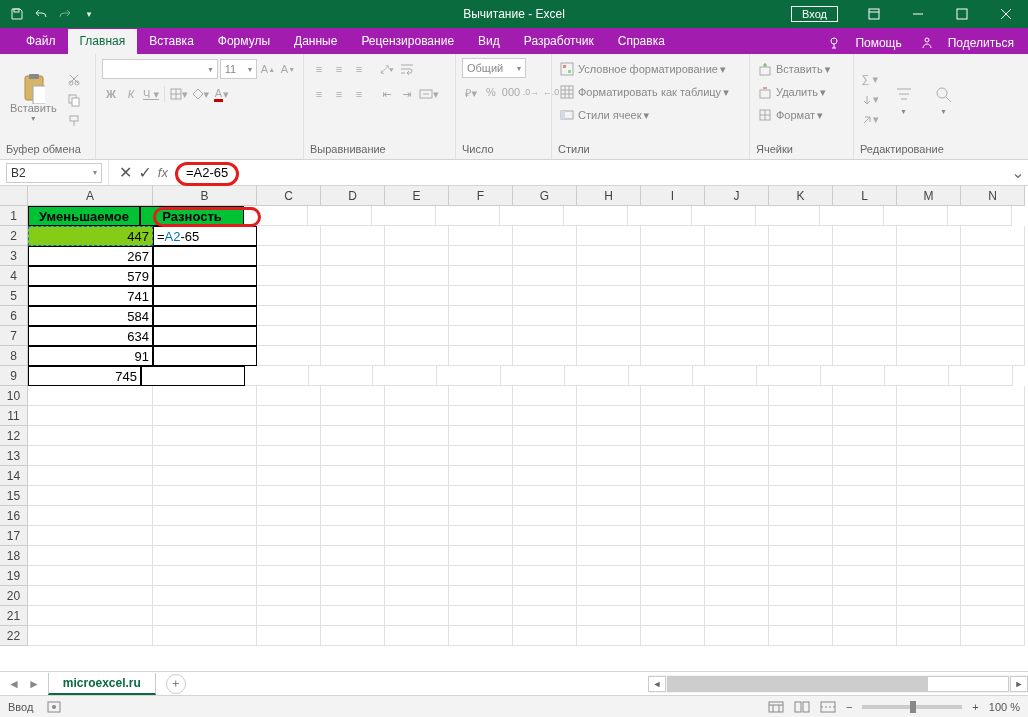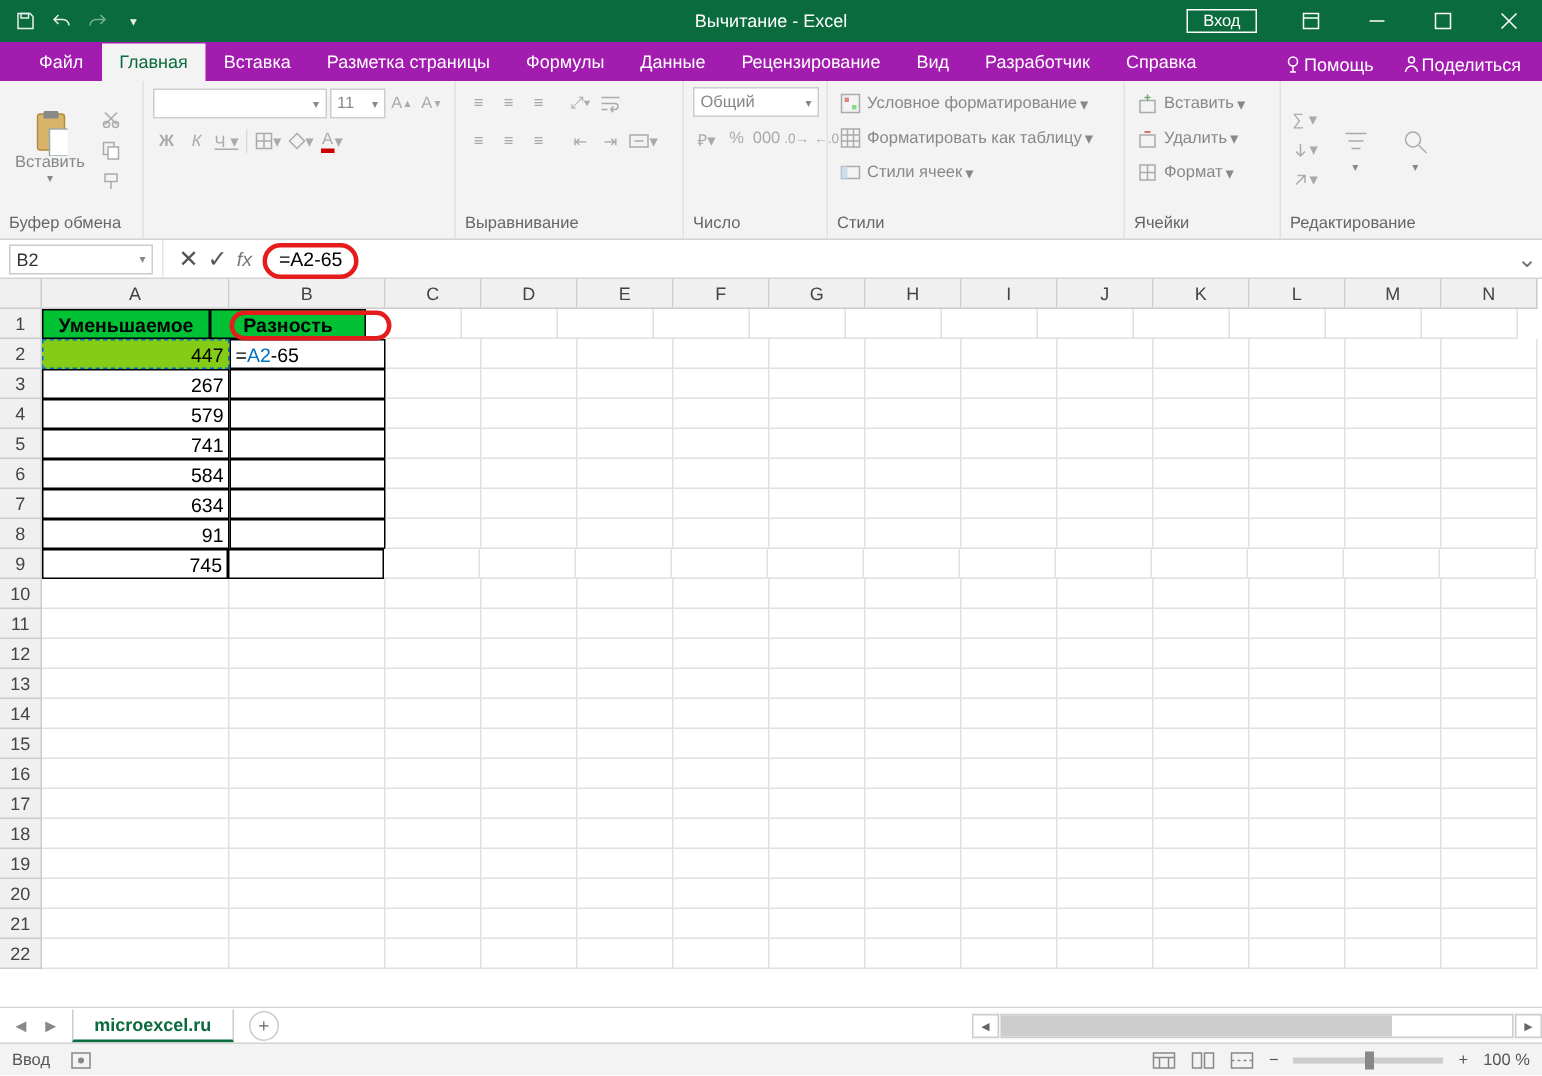--- a/index.html
+++ b/index.html
@@ -12,21 +12,21 @@
 .titlebar .title { position: absolute; left: 50%; transform: translateX(-50%); font-size: 12px; }
 .titlebar .right { margin-left: auto; display: flex; align-items: center; }
 .titlebar .login { border: 1px solid #fff; padding: 1px 10px; font-size: 11px; margin-right: 14px; }
 .titlebar .winbtn { width: 44px; height: 28px; display: flex; align-items: center; justify-content: center; }
 
 
 .tabs { background: #a21caf; height: 26px; display: flex; align-items: flex-end; padding-left: 14px; color: #fff; font-size: 12px; }
 .tab { padding: 5px 12px 6px; cursor: pointer; }
 .tab.active { background: #f3f3f3; color: #0a6b3e; }
 .tabs .right { margin-left: auto; display: flex; align-items: center; padding-right: 8px; gap: 6px; }
-.tabs .right .ritem { display: flex; align-items: center; gap: 0; padding: 4px 6px; }
+.tabs .right .ritem { display: flex; align-items: center; gap: 14px; padding: 4px 6px; }
 
 
 .ribbon { background: #f3f3f3; border-bottom: 1px solid #d4d4d4; height: 106px; display: flex; font-size: 11px; color: #888; }
 .group { border-right: 1px solid #e1e1e1; display: flex; flex-direction: column; padding: 4px 6px 2px; }
 .group-body { flex: 1; display: flex; align-items: center; gap: 4px; }
 .group-label { font-size: 11px; color: #666; padding: 2px 0; position: relative; }
 .rbtn { display: flex; flex-direction: column; align-items: center; justify-content: center; padding: 2px 4px; color: #888; }
 .rbtn .ic { width: 24px; height: 24px; display: flex; align-items: center; justify-content: center; }
 .rbtn .lbl { font-size: 11px; margin-top: 2px; }
 .small-row { display: flex; gap: 2px; align-items: center; height: 22px; }
@@ -124,21 +124,20 @@
           <path d="M1 1l10 10M11 1L1 11" stroke="#fff" stroke-width="1"></path>
         </svg>
       </div>
   </div>
 </div>
 
 <div class="tabs">
   <div class="tab">Файл</div>
   <div class="tab active">Главная</div>
   <div class="tab">Вставка</div>
-  <div class="tab">Разметка страницы</div>
   <div class="tab">Формулы</div>
   <div class="tab">Данные</div>
   <div class="tab">Рецензирование</div>
   <div class="tab">Вид</div>
   <div class="tab">Разработчик</div>
   <div class="tab">Справка</div>
   <div class="right">
     <div class="ritem">
         <svg width="14" height="14">
           <circle cx="7" cy="5" r="3" fill="none" stroke="#fff"></circle>
@@ -248,21 +247,21 @@
               <rect x="1" y="2" width="12" height="8" fill="none" stroke="#aaa"></rect>
               <path d="M4 6h6" stroke="#aaa"></path>
             </svg>▾</div>
       </div>
     </div>
     <div class="group-label">Выравнивание</div>
   </div>
 
   <div class="group" style="width:96px">
     <div class="group-body" style="flex-direction:column;align-items:stretch;gap:3px">
-      <div class="combo" style="width:84px">
+      <div class="combo" style="width:64px">
           <span>Общий</span>
           <span style="margin-left:auto;font-size:8px">▾</span>
         </div>
       <div class="small-row">
         <div class="small-btn">₽▾</div>
         <div class="small-btn">%</div>
         <div class="small-btn">000</div>
         <div class="small-btn" style="font-size:9px">.0→</div>
         <div class="small-btn" style="font-size:9px">←.0</div>
       </div>
@@ -519,21 +518,21 @@
         <div class="cell" style="width:64px"></div>
         <div class="cell" style="width:64px"></div>
         <div class="cell" style="width:64px"></div>
         <div class="cell" style="width:64px"></div>
         <div class="cell" style="width:64px"></div>
         <div class="cell" style="width:64px"></div>
         <div class="cell" style="width:64px"></div>
       </div>
       <div class="row">
         <div class="rh">9</div>
-        <div class="cell r bordered" style="width:124px">745</div>
+        <div class="cell r bordered" style="width:113px">745</div>
         <div class="cell bordered" style="width:104px"></div>
         <div class="cell" style="width:64px"></div>
         <div class="cell" style="width:64px"></div>
         <div class="cell" style="width:64px"></div>
         <div class="cell" style="width:64px"></div>
         <div class="cell" style="width:64px"></div>
         <div class="cell" style="width:64px"></div>
         <div class="cell" style="width:64px"></div>
         <div class="cell" style="width:64px"></div>
         <div class="cell" style="width:64px"></div>

